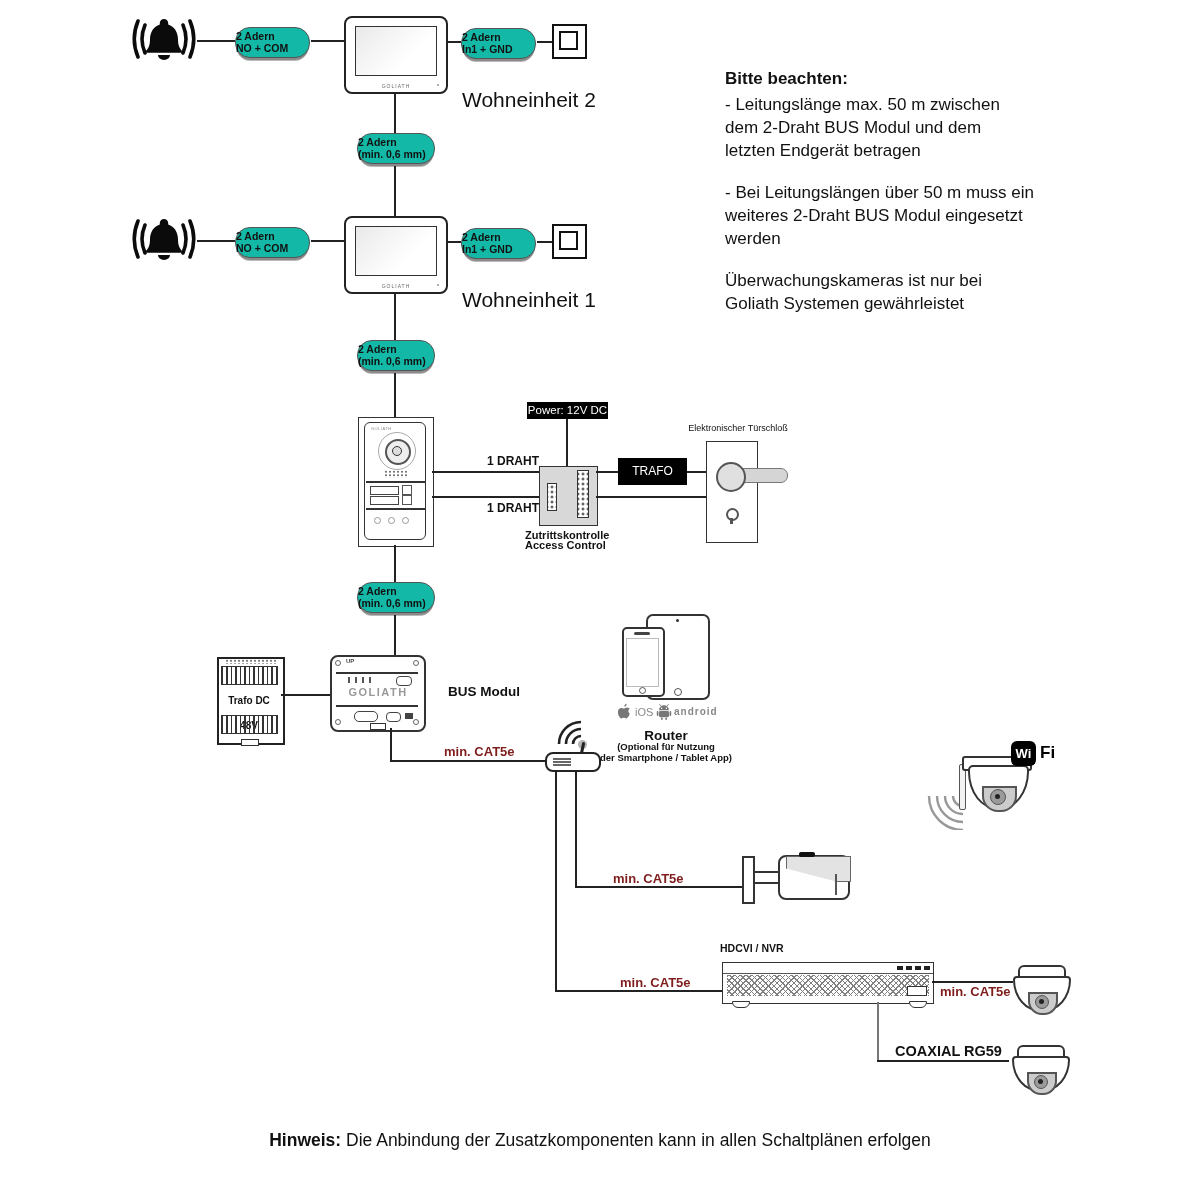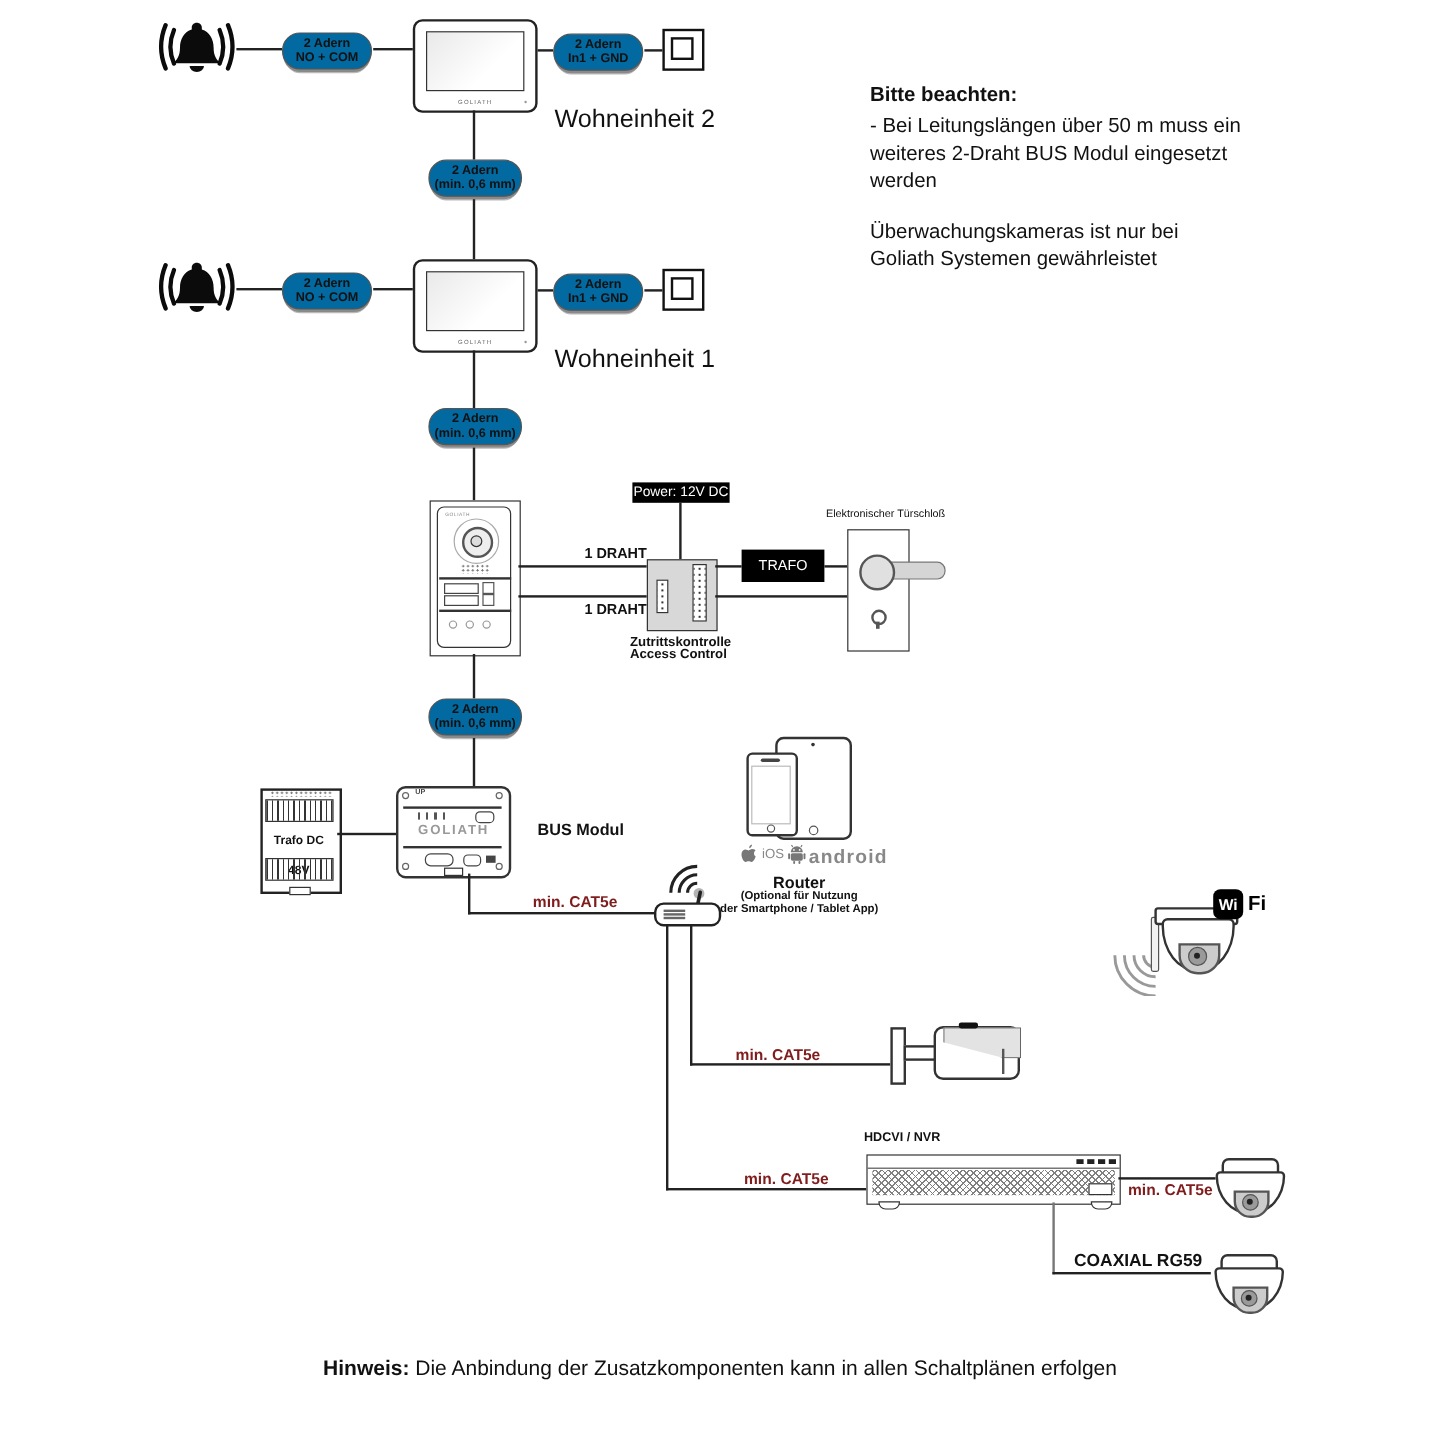--- a/index.html
+++ b/index.html
@@ -2,22 +2,22 @@
 <html><head>
 <meta charset="utf-8">
 <style>
   html,body{margin:0;padding:0;background:#fff;font-family:"Liberation Sans",sans-serif;color:#111;}
   #stage{position:relative;width:1200px;height:1200px;background:#fff;overflow:hidden;}
   .abs{position:absolute;}
   .ln{position:absolute;background:#222;}
   .lnh{height:2px;}
   .lnv{width:2px;}
   
-  .pill{position:absolute;width:73px;height:27px;background:#0369a1;border:1.5px solid #555;border-radius:15px;
-        text-align:center;font-weight:bold;font-size:10.5px;line-height:12px;padding-top:2px;
+  .pill{position:absolute;width:73px;height:27px;background:#14b8a6;border:1.5px solid #555;border-radius:15px;
+        font-weight:bold;font-size:10.5px;line-height:12px;padding-top:2px;
         box-shadow:0 3px 0 -1px #8a8a8a,0 6px 0 -3px #b9b9b9;}
   
   .monitor{position:absolute;width:100px;height:74px;border:2px solid #222;border-radius:8px;background:#fff;}
   .screen{position:absolute;left:9px;top:8px;right:9px;bottom:16px;border:1.5px solid #333;
           background:linear-gradient(135deg,#e9e9e9,#ffffff 65%);}
   .mbrand{position:absolute;left:0;right:0;bottom:3px;text-align:center;font-size:5px;letter-spacing:1px;color:#666;}
   .mdot{position:absolute;right:7px;bottom:6px;width:2px;height:2px;background:#999;border-radius:50%;}
   
   .sqbtn{position:absolute;width:31px;height:31px;border:2.5px solid #111;background:#fff;}
   .sqbtn>div{position:absolute;left:5px;top:5px;width:15px;height:15px;border:2.5px solid #111;}
@@ -249,21 +249,21 @@
     <line x1="4.6" y1="2.8" x2="3.6" y2="1.2" stroke="#777" stroke-width="1"></line>
     <line x1="11.4" y1="2.8" x2="12.4" y2="1.2" stroke="#777" stroke-width="1"></line>
     <circle cx="5.6" cy="5.3" r="0.7" fill="#fff"></circle>
       <circle cx="10.4" cy="5.3" r="0.7" fill="#fff"></circle>
     <rect x="3" y="8" width="10" height="6.2" rx="1.4" fill="#777"></rect>
     <rect x="0.8" y="8" width="1.6" height="5" rx="0.8" fill="#777"></rect>
     <rect x="13.6" y="8" width="1.6" height="5" rx="0.8" fill="#777"></rect>
     <rect x="5" y="14.4" width="1.6" height="2.6" rx="0.8" fill="#777"></rect>
     <rect x="9.4" y="14.4" width="1.6" height="2.6" rx="0.8" fill="#777"></rect>
   </svg>
-  <div class="abs" style="left:674px;top:706px;font-size:16px;font-weight:bold;color:#888;letter-spacing:1px;">android</div>
+  <div class="abs" style="left:674px;top:706px;font-size:10px;font-weight:bold;color:#888;letter-spacing:1px;">android</div>
   <div class="abs" style="left:596px;top:728px;width:140px;text-align:center;font-weight:bold;font-size:13.5px;">Router</div>
   <div class="abs" style="left:596px;top:742px;width:140px;text-align:center;font-weight:bold;font-size:9.5px;line-height:10.5px;">
     <span>(Optional für Nutzung</span><br>
     <span>der Smartphone / Tablet App)</span>
   </div>
 
   <div class="ln lnv" style="left:555px;top:770px;height:222px"></div>
   <div class="ln lnv" style="left:575px;top:770px;height:118px"></div>
   <div class="ln lnh" style="left:575px;top:886px;width:167px"></div>
   <div class="catlbl" style="left:613px;top:871px;">min. CAT5e</div>
@@ -328,20 +328,25 @@
     <div class="abs" style="left:40px;top:57px;width:5px;height:5px;background:#222;border-radius:50%;"></div>
     <div class="abs" style="left:56px;top:4px;width:25px;height:25px;background:#000;border-radius:6px;color:#fff;font-weight:bold;font-size:13px;text-align:center;line-height:25px;">
       <span>Wi</span>
     </div>
     <div class="abs" style="left:85px;top:6px;font-weight:bold;font-size:17px;color:#000;">Fi</div>
   </div>
 
   <div class="notes">
     <div class="nt">Bitte beachten:</div>
     <div class="np">
+      <div>- Leitungslänge max. 50 m zwischen</div>
+      <div>dem 2-Draht BUS Modul und dem</div>
+      <div>letzten Endgerät betragen</div>
+    </div>
+    <div class="np">
       <div>- Bei Leitungslängen über 50 m muss ein</div>
       <div>weiteres 2-Draht BUS Modul eingesetzt</div>
       <div>werden</div>
     </div>
     <div class="np">
       <div>Überwachungskameras ist nur bei</div>
       <div>Goliath Systemen gewährleistet</div>
     </div>
   </div>
 

